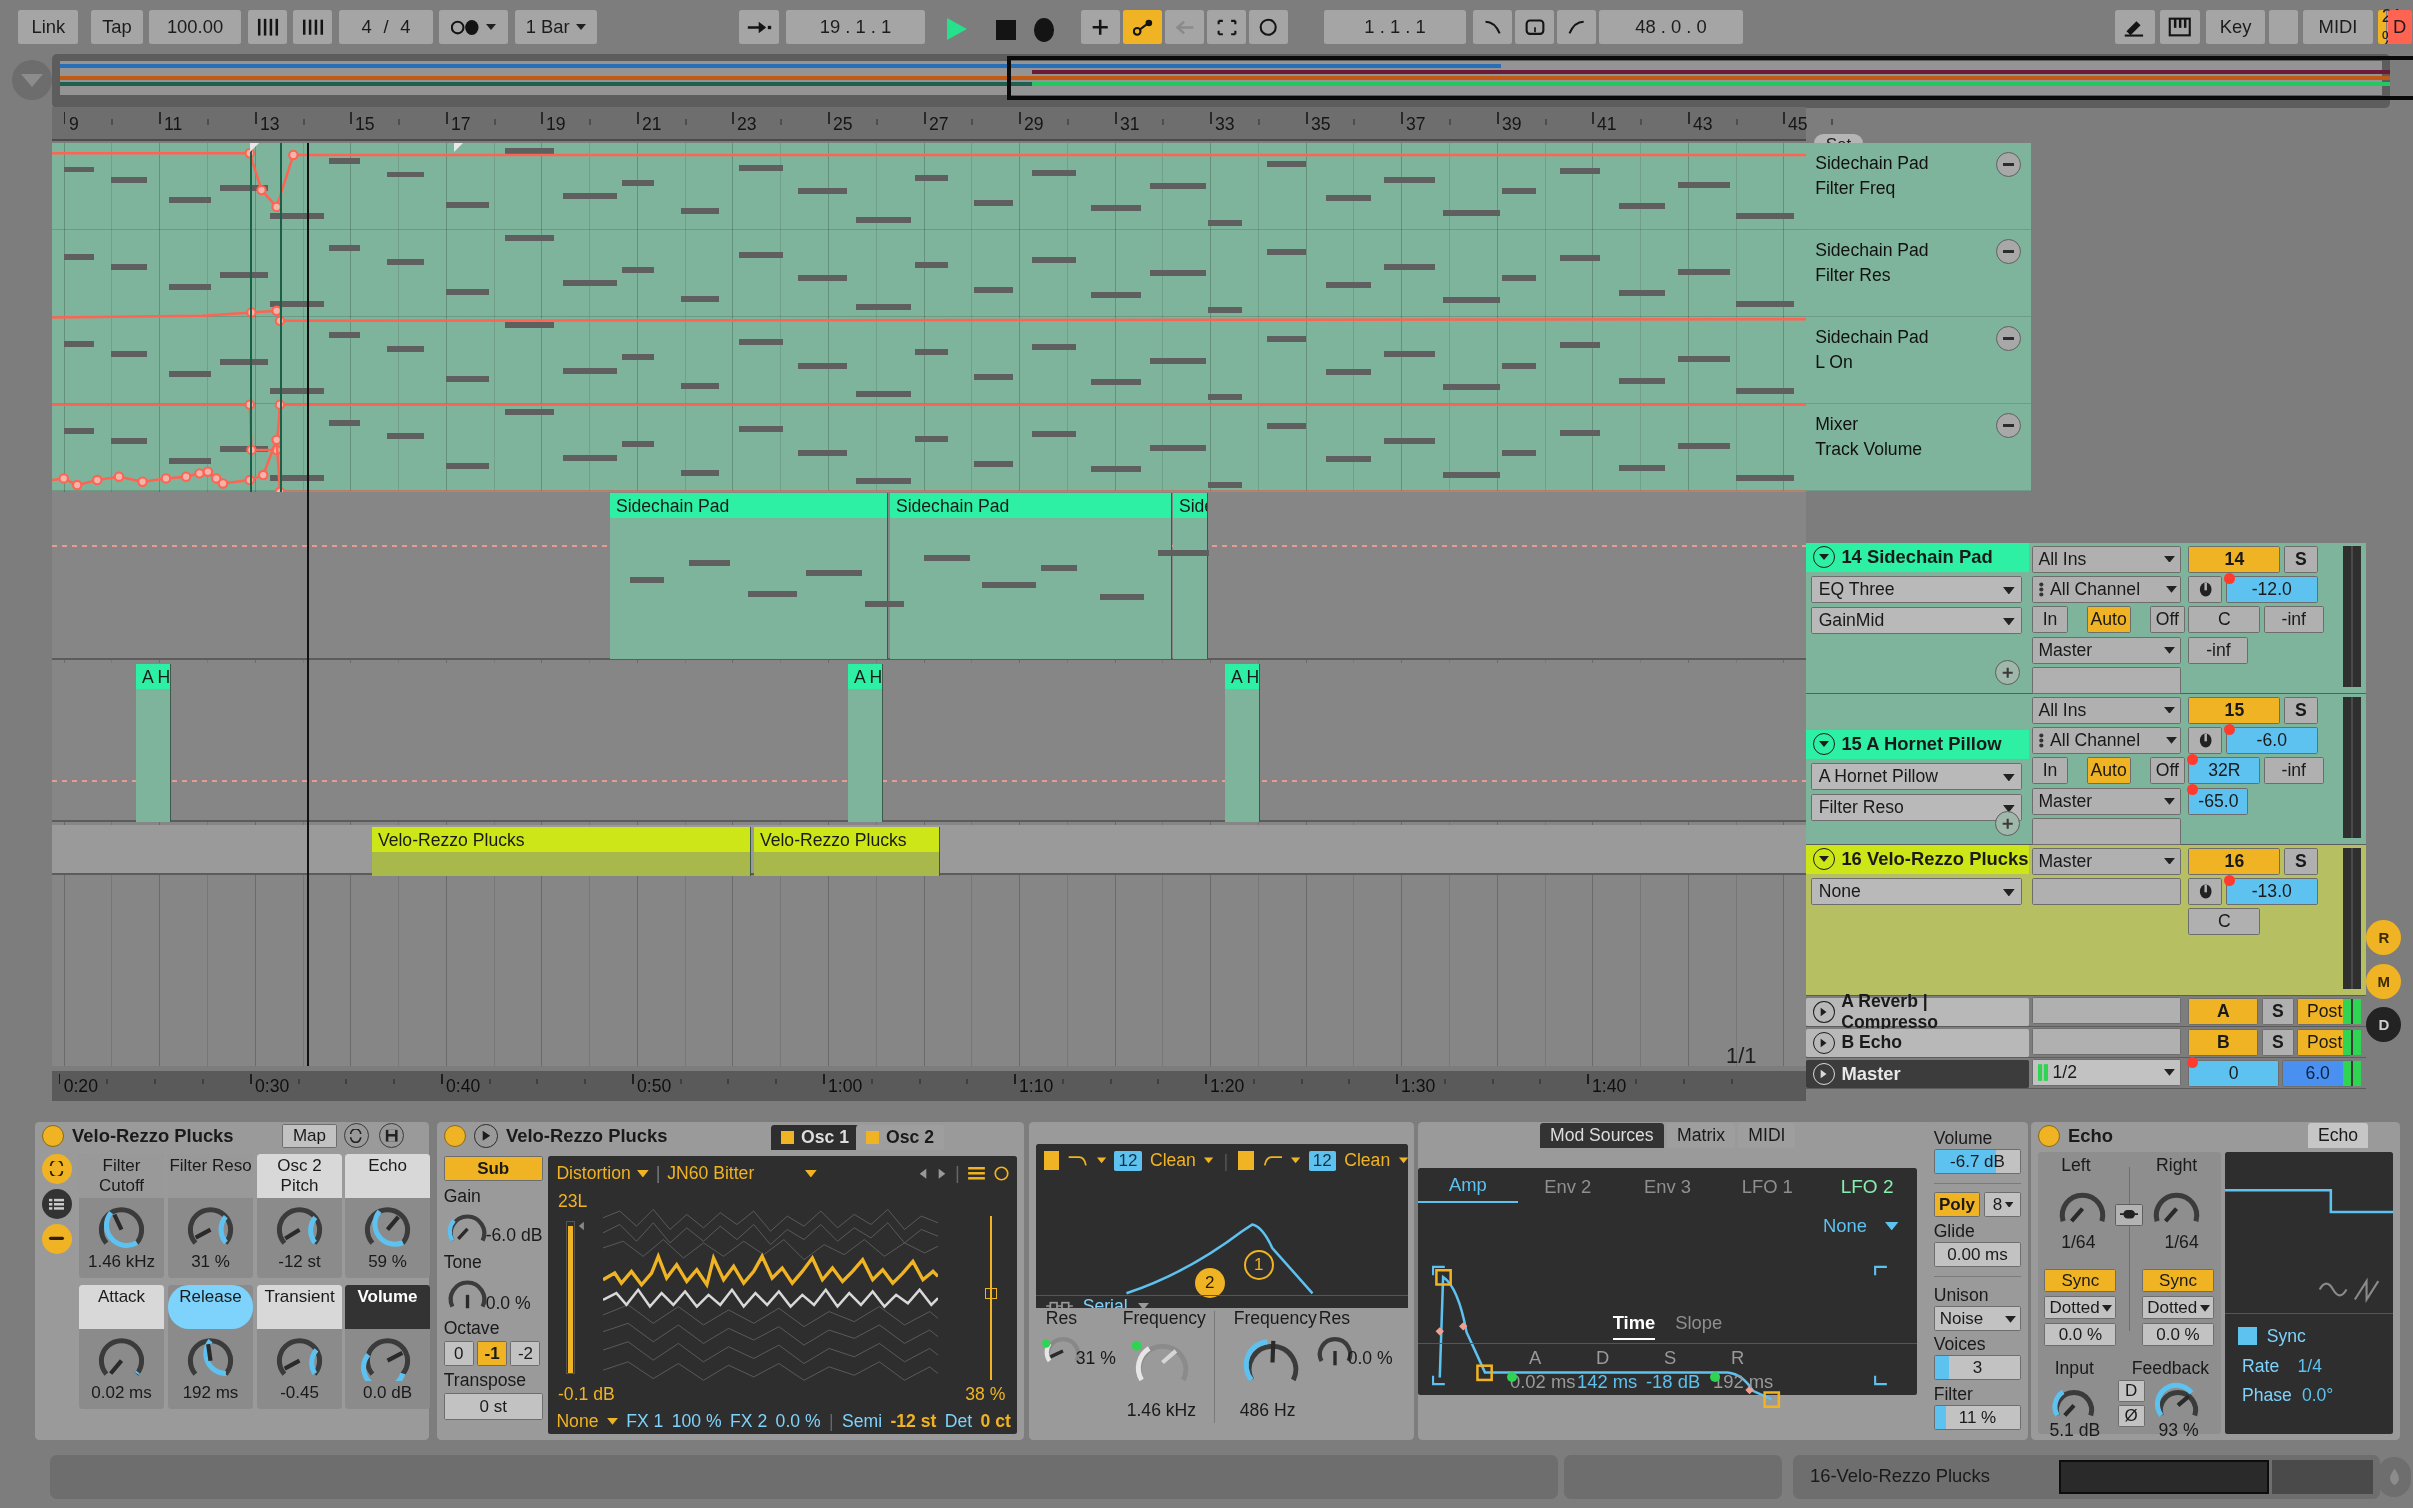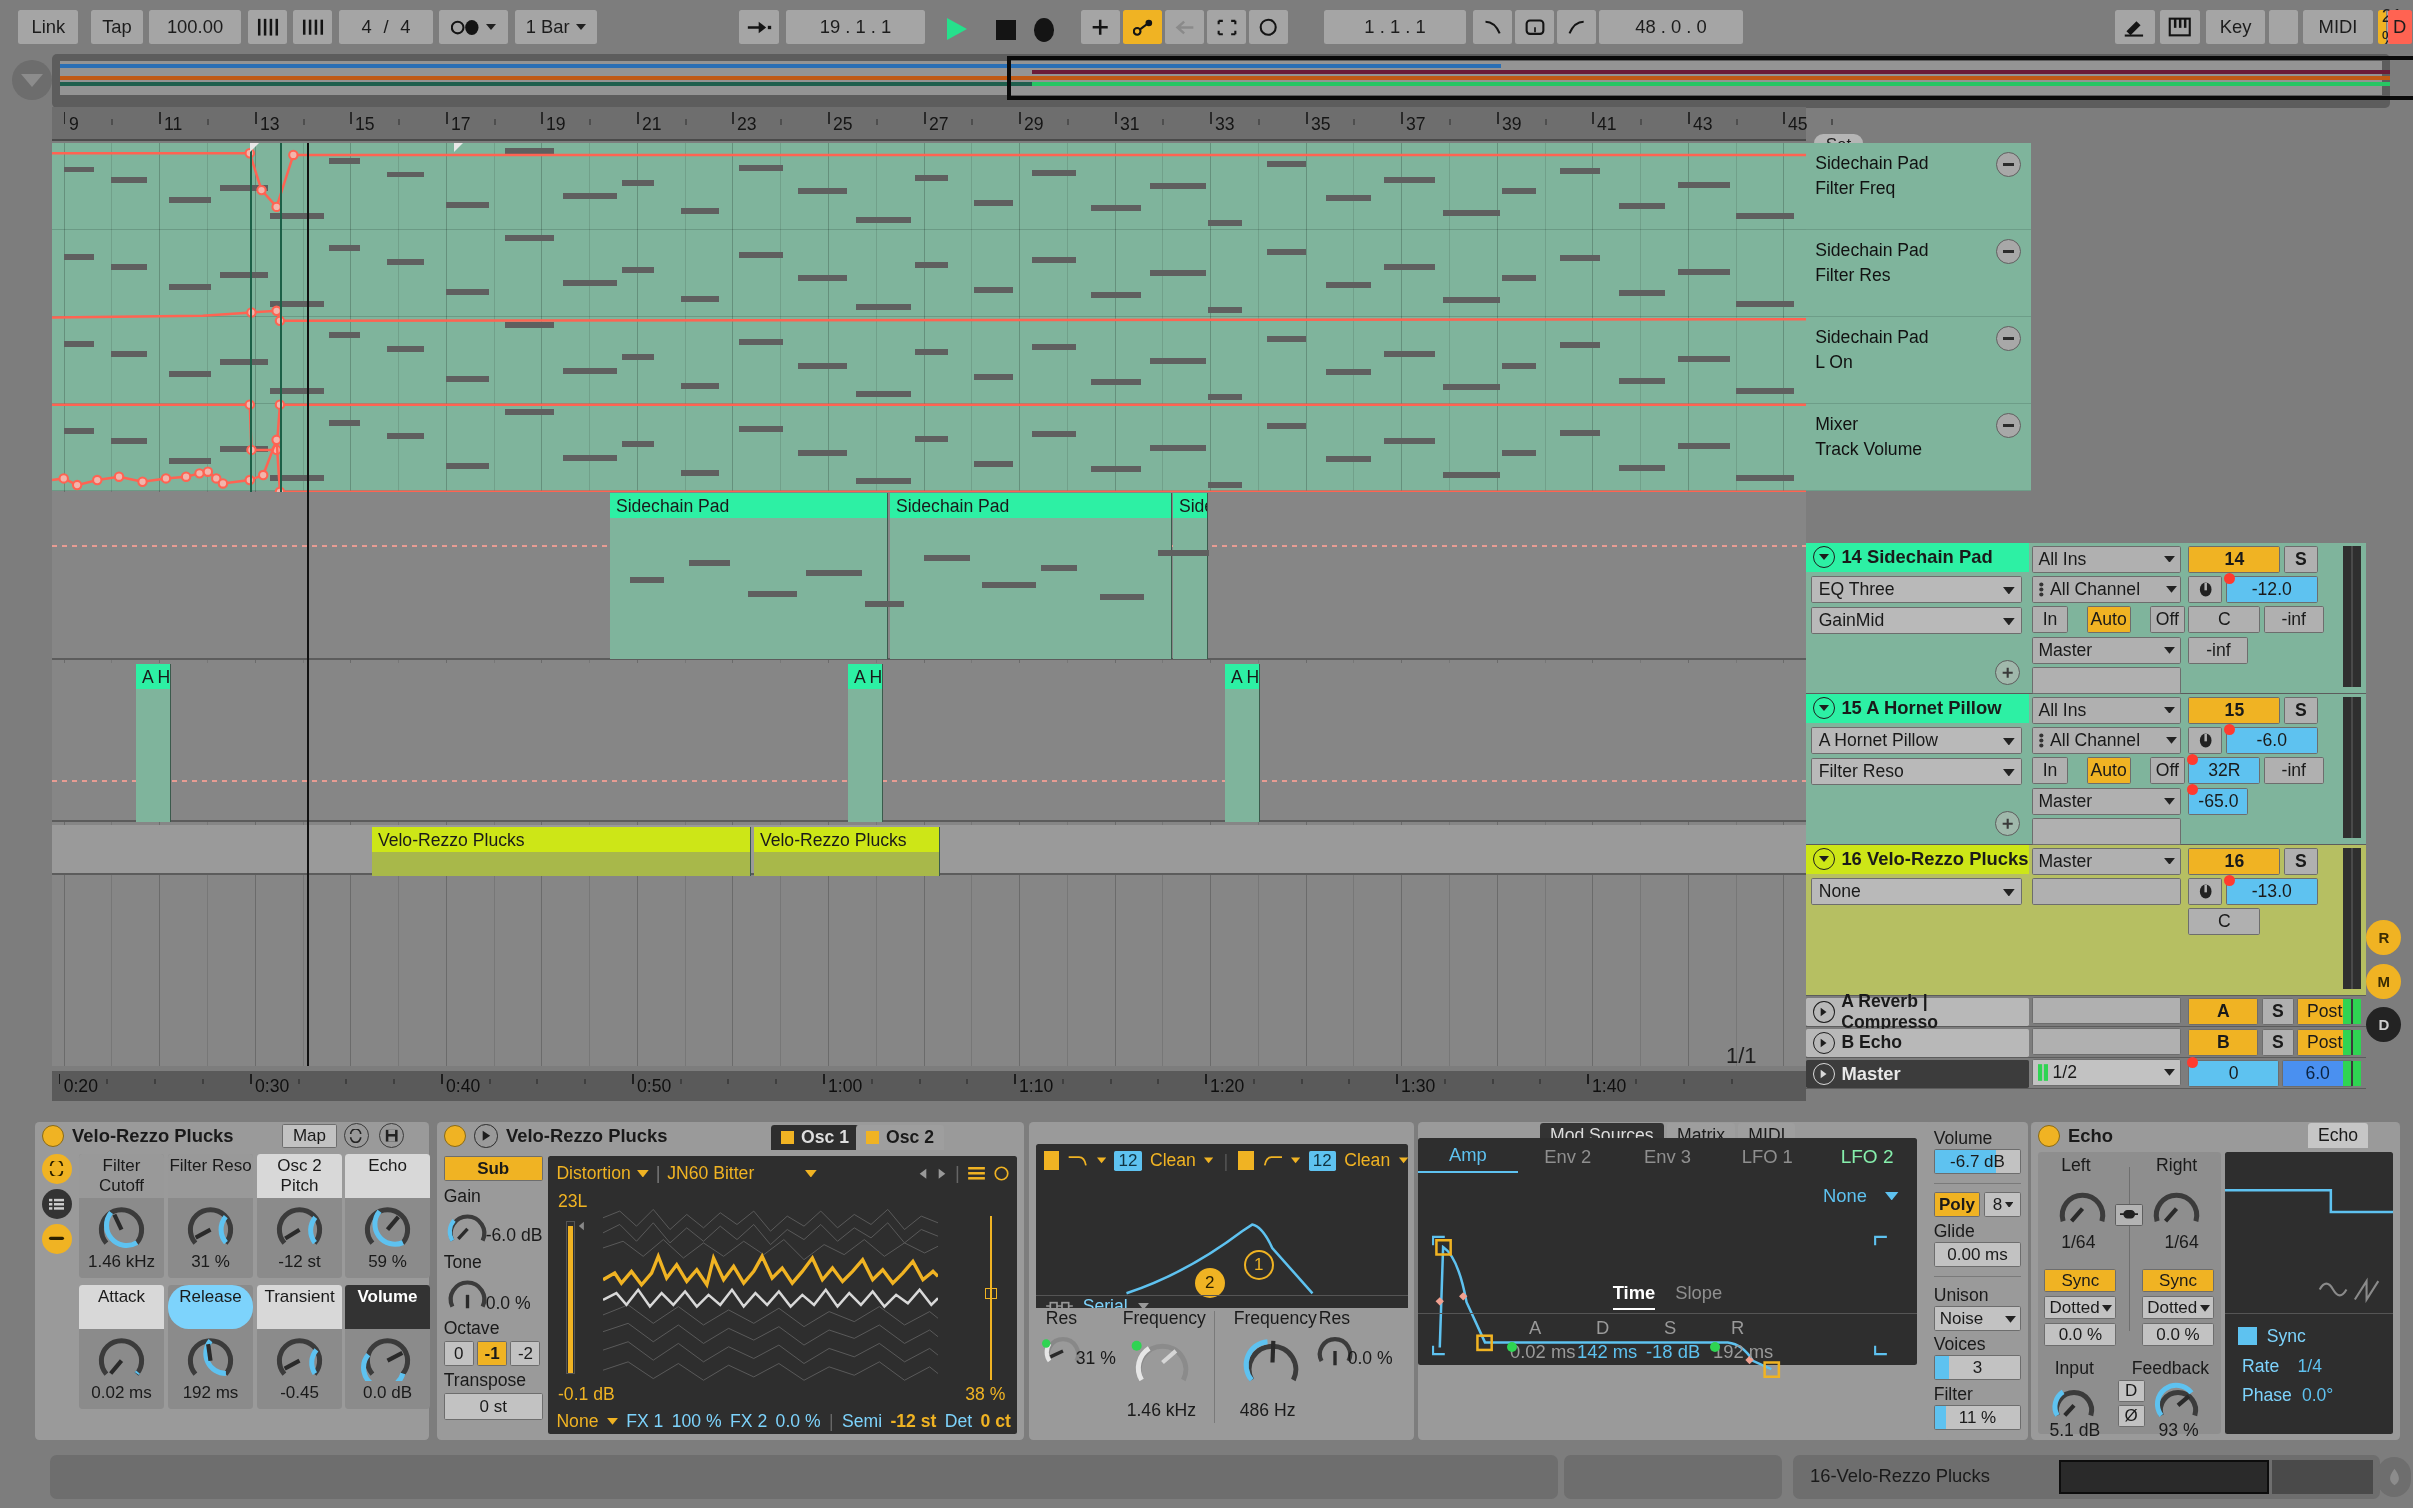--- a/index.html
+++ b/index.html
@@ -696,21 +696,21 @@
           
           -inf</div>
       </div>
       <div class="meter">
           <span></span>
           <span></span>
         </div>
       </div>
       <div class="trk" style="background: rgb(127, 180, 156);">
       <div class="trk-name-col">
-        <div class="trk-title" style="background:#2df0a4;">
+        <div class="trk-title" style="background:#2df0a4;margin-top:36px;">
           <span class="tri">
               <i></i>
             </span>
           <span>15 A Hornet Pillow</span>
         </div>
         <div class="sel">
           <span>A Hornet Pillow</span>
           <svg class="ca" width="11.7" height="7.5" viewBox="0 0 14 9">
               <path d="M0 0h14L7 9z" fill="#222"></path>
             </svg>
@@ -1316,21 +1316,21 @@
         <div style="position:absolute;left:312px;top:40px;font-size:17.6px;">0.0 %</div>
       </div>
     </div>
 
     <div class="dev" style="left:1418px;width:520px;background:#9a9a9a;">
       <div style="position:absolute;left:122px;top:1.7px;display:flex;gap:3.4px;" id="modtabs">
           <span class="tabbtn act">Mod Sources</span>
           <span class="tabbtn">Matrix</span>
           <span class="tabbtn">MIDI</span>
         </div>
-      <div class="body-dark" style="position:absolute;left:0;top:16px;width:499px;height:227px;">
+      <div class="body-dark" style="position:absolute;left:0;top:46px;width:499px;height:227px;">
         <div style="display:flex;gap:0;height:35px;align-items:flex-end;" id="envtabs">
             <div style="flex: 1 1 0%; text-align: center; font-size: 18.4px; padding-bottom: 5px; color: rgb(94, 194, 240); border-bottom: 2.5px solid rgb(94, 194, 240);">Amp</div>
             <div style="flex: 1 1 0%; text-align: center; font-size: 18.4px; padding-bottom: 5px; color: rgb(143, 143, 143);">Env 2</div>
             <div style="flex: 1 1 0%; text-align: center; font-size: 18.4px; padding-bottom: 5px; color: rgb(143, 143, 143);">Env 3</div>
             <div style="flex: 1 1 0%; text-align: center; font-size: 18.4px; padding-bottom: 5px; color: rgb(143, 143, 143);">LFO 1</div>
             <div style="flex: 1 1 0%; text-align: center; font-size: 19px; padding-bottom: 5px; color: #86efac;">LFO 2</div>
           </div>
         <div class="blue" style="position:absolute;right:50px;top:47px;font-size:18.4px;">None</div>
         <svg style="position:absolute;right:18.4px;top:54px;" width="13.4" height="8.4" viewBox="0 0 16 10">
             <path d="M0 0h16L8 10z" fill="#5ec2f0"></path>

